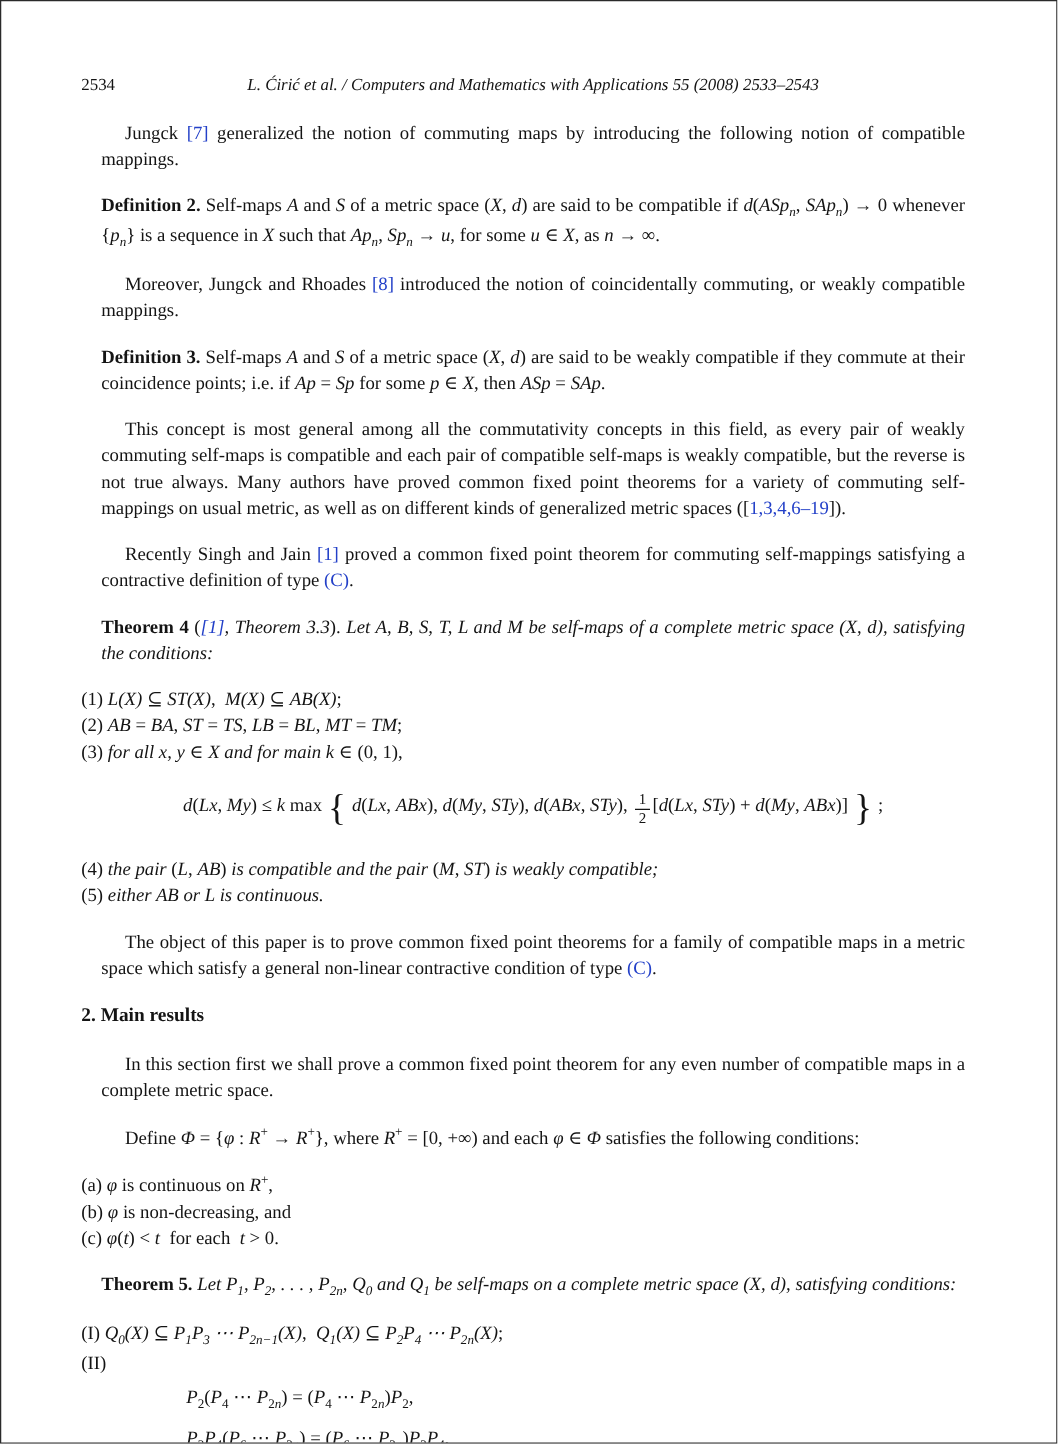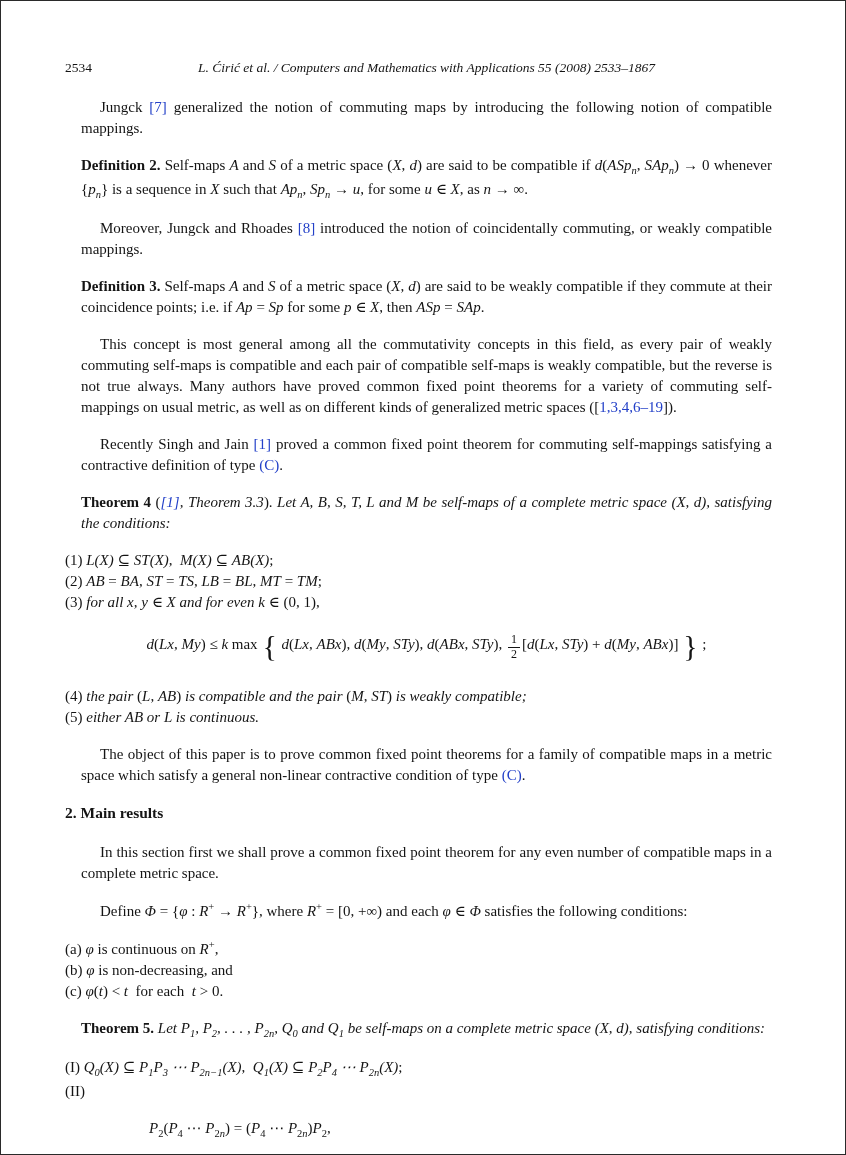--- a/index.html
+++ b/index.html
@@ -19,21 +19,21 @@
     position: relative;
     font-size: 13.5px;
     margin-bottom: 20px;
     height: 18px;
   }
   .page-num { position: absolute; left: 0; top: 0; font-style: normal; }
   .running-title { display: block; text-align: center; font-style: italic; }
   p.para { margin: 16px; text-align: justify; }
   .indent { text-indent: 19px; }
   .cond-line { margin: 0; text-align: left; }
-  .mb8  { margin-bottom: 16px; }
+  .mb8  { margin-bottom: 6px; }
   .mb10 { margin-bottom: 10px; }
   .mb12 { margin-bottom: 12px; }
   .mb16 { margin-bottom: 16px; }
   .mb18 { margin-bottom: 18px; }
   .mb20 { margin-bottom: 20px; }
   .mb24 { margin-bottom: 24px; }
   h2.section-heading {
     font-size: 15.5px; font-weight: bold;
     margin: 8px 0 18px;
   }
@@ -65,40 +65,40 @@
   .eq-line.vdots { margin-bottom: 9px; padding-left: 2px; }
   sub, sup { font-size: 10.5px; }
 </style>
 </head>
 <body>
 
 <div class="page">
 
   <div class="page-header">
     <span class="page-num">2534</span>
-    <span class="running-title">L. Ćirić et al. / Computers and Mathematics with Applications 55 (2008) 2533–1867</span>
+    <span class="running-title">L. Ćirić et al. / Computers and Mathematics with Applications 55 (2008) 2533–2543</span>
   </div>
 
   <p class="para indent mb16">Jungck <span class="cite">[7]</span> generalized the notion of commuting maps by introducing the following notion of compatible mappings.</p>
 
   <p class="para mb16"><b>Definition 2.</b> Self-maps <i>A</i> and <i>S</i> of a metric space (<i>X</i>, <i>d</i>) are said to be compatible if <i>d</i>(<i>ASp<sub>n</sub></i>, <i>SAp<sub>n</sub></i>) → 0 whenever {<i>p<sub>n</sub></i>} is a sequence in <i>X</i> such that <i>Ap<sub>n</sub></i>, <i>Sp<sub>n</sub></i> → <i>u</i>, for some <i>u</i> ∈ <i>X</i>, as <i>n</i> → ∞.</p>
 
   <p class="para indent mb16">Moreover, Jungck and Rhoades <span class="cite">[8]</span> introduced the notion of coincidentally commuting, or weakly compatible mappings.</p>
 
   <p class="para mb16"><b>Definition 3.</b> Self-maps <i>A</i> and <i>S</i> of a metric space (<i>X</i>, <i>d</i>) are said to be weakly compatible if they commute at their coincidence points; i.e. if <i>Ap</i> = <i>Sp</i> for some <i>p</i> ∈ <i>X</i>, then <i>ASp</i> = <i>SAp</i>.</p>
 
   <p class="para indent">This concept is most general among all the commutativity concepts in this field, as every pair of weakly commuting self-maps is compatible and each pair of compatible self-maps is weakly compatible, but the reverse is not true always. Many authors have proved common fixed point theorems for a variety of commuting self-mappings on usual metric, as well as on different kinds of generalized metric spaces ([<span class="cite">1,3,4,6–19</span>]).</p>
 
   <p class="para indent mb20">Recently Singh and Jain <span class="cite">[1]</span> proved a common fixed point theorem for commuting self-mappings satisfying a contractive definition of type <span class="cite">(C)</span>.</p>
 
   <p class="para mb10"><b>Theorem 4</b> (<i><span class="cite">[1]</span>, Theorem 3.3</i>). <i>Let A, B, S, T, L and M be self-maps of a complete metric space (X, d), satisfying the conditions:</i></p>
 
   <div class="cond-line">(1) <i>L(X)</i> ⊆ <i>ST(X)</i>,&nbsp; <i>M(X)</i> ⊆ <i>AB(X)</i>;</div>
   <div class="cond-line">(2) <i>AB</i> = <i>BA</i>, <i>ST</i> = <i>TS</i>, <i>LB</i> = <i>BL</i>, <i>MT</i> = <i>TM</i>;</div>
-  <div class="cond-line">(3) <i>for all x, y</i> ∈ <i>X and for even k</i> ∈ (0, 1),</div>
+  <div class="cond-line">(3) <i>for all x, y</i> ∈ <i>X and for main k</i> ∈ (0, 1),</div>
 
   <div class="eq-display"><i>d</i>(<i>Lx</i>, <i>My</i>) ≤ <i>k</i> max <span class="big-brace">{</span> <i>d</i>(<i>Lx</i>, <i>ABx</i>), <i>d</i>(<i>My</i>, <i>STy</i>), <i>d</i>(<i>ABx</i>, <i>STy</i>), <span class="frac"><span class="fnum">1</span><span class="fden">2</span></span>[<i>d</i>(<i>Lx</i>, <i>STy</i>) + <i>d</i>(<i>My</i>, <i>ABx</i>)] <span class="big-brace">}</span> ;</div>
 
   <div class="cond-line">(4) <i>the pair</i> (<i>L</i>, <i>AB</i>) <i>is compatible and the pair</i> (<i>M</i>, <i>ST</i>) <i>is weakly compatible;</i></div>
   <div class="cond-line mb12">(5) <i>either AB or L is continuous.</i></div>
 
 
   <p class="para indent mb24">The object of this paper is to prove common fixed point theorems for a family of compatible maps in a metric space which satisfy a general non-linear contractive condition of type <span class="cite">(C)</span>.</p>
 
   <h2 class="section-heading">2. Main results</h2>

